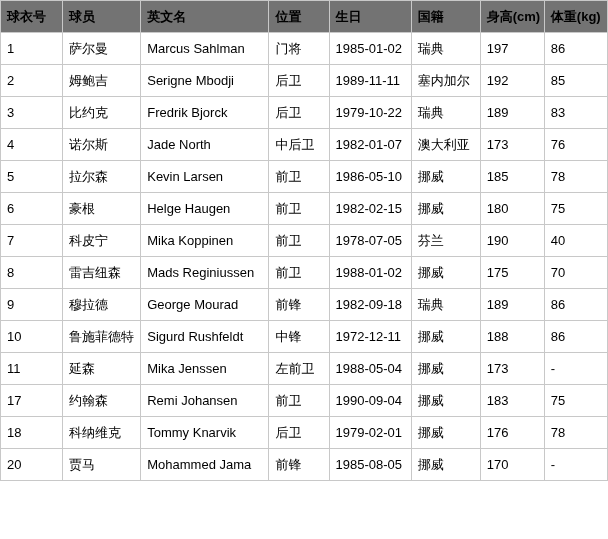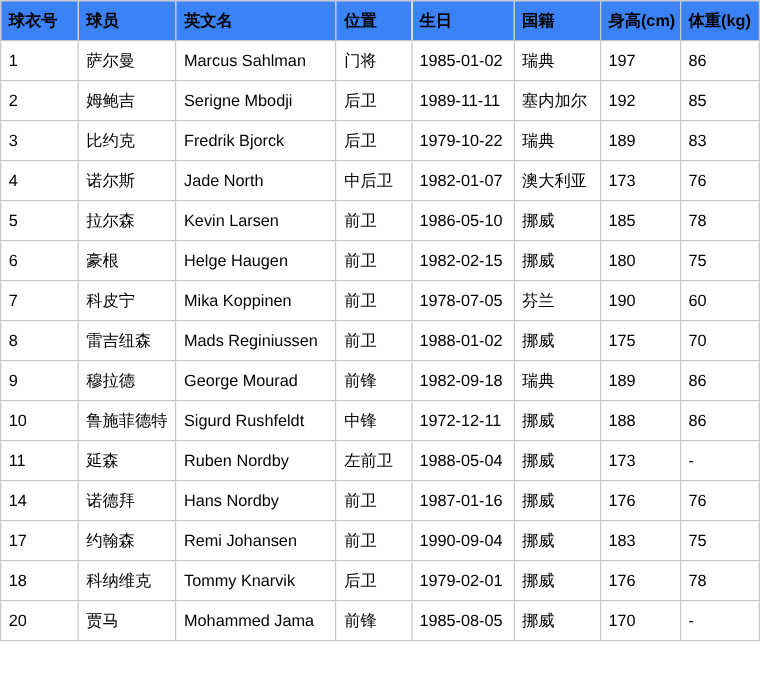--- a/index.html
+++ b/index.html
@@ -27,21 +27,21 @@
     height: 31px;
     text-align: left;
     vertical-align: middle;
     font-weight: normal;
     font-size: 13px;
     white-space: nowrap;
     overflow: hidden;
   }
   table.roster thead th {
     font-weight: bold;
-    background: #3b82f6;
+    background: #737373;
   }
   
   col.c0 { width: 62px; }
   col.c1 { width: 78px; }
   col.c2 { width: 128px; }
   col.c3 { width: 60px; }
   col.c4 { width: 82px; }
   col.c5 { width: 69px; }
   col.c6 { width: 64px; }
   col.c7 { width: 63px; }
@@ -140,21 +140,21 @@
       <td class="cell-weight">75</td>
     </tr>
     <tr>
       <td class="cell-num">7</td>
       <td>科皮宁</td>
       <td class="cell-eng">Mika Koppinen</td>
       <td>前卫</td>
       <td class="cell-birth">1978-07-05</td>
       <td>芬兰</td>
       <td class="cell-height">190</td>
-      <td class="cell-weight">60</td>
+      <td class="cell-weight">40</td>
     </tr>
     <tr>
       <td class="cell-num">8</td>
       <td>雷吉纽森</td>
       <td class="cell-eng">Mads Reginiussen</td>
       <td>前卫</td>
       <td class="cell-birth">1988-01-02</td>
       <td>挪威</td>
       <td class="cell-height">175</td>
       <td class="cell-weight">70</td>
@@ -175,36 +175,26 @@
       <td class="cell-eng">Sigurd Rushfeldt</td>
       <td>中锋</td>
       <td class="cell-birth">1972-12-11</td>
       <td>挪威</td>
       <td class="cell-height">188</td>
       <td class="cell-weight">86</td>
     </tr>
     <tr>
       <td class="cell-num">11</td>
       <td>延森</td>
-      <td class="cell-eng">Ruben Nordby</td>
+      <td class="cell-eng">Mika Jenssen</td>
       <td>左前卫</td>
       <td class="cell-birth">1988-05-04</td>
       <td>挪威</td>
       <td class="cell-height">173</td>
       <td class="cell-weight">-</td>
-    </tr>
-    <tr>
-      <td class="cell-num">14</td>
-      <td>诺德拜</td>
-      <td class="cell-eng">Hans Nordby</td>
-      <td>前卫</td>
-      <td class="cell-birth">1987-01-16</td>
-      <td>挪威</td>
-      <td class="cell-height">176</td>
-      <td class="cell-weight">76</td>
     </tr>
     <tr>
       <td class="cell-num">17</td>
       <td>约翰森</td>
       <td class="cell-eng">Remi Johansen</td>
       <td>前卫</td>
       <td class="cell-birth">1990-09-04</td>
       <td>挪威</td>
       <td class="cell-height">183</td>
       <td class="cell-weight">75</td>

